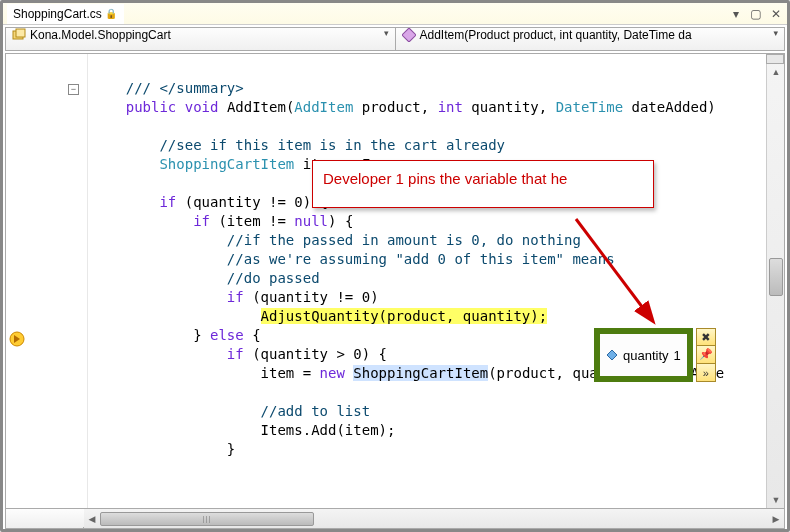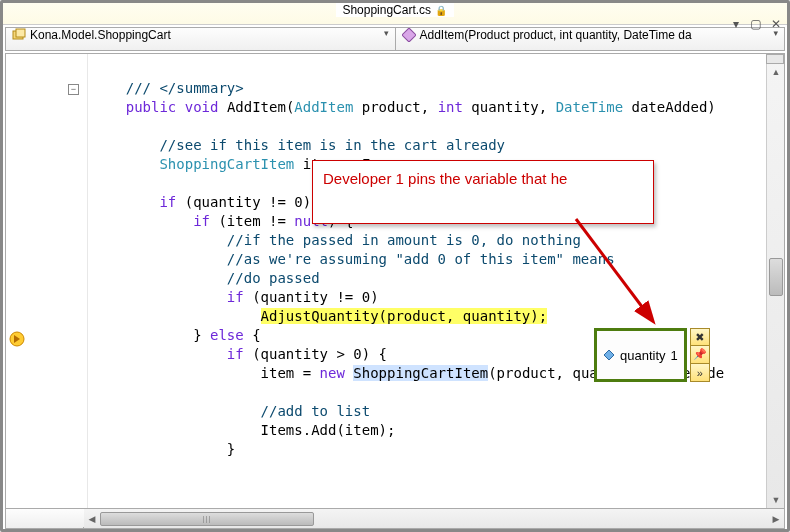--- a/index.html
+++ b/index.html
@@ -1,17 +1,17 @@
 <!DOCTYPE html>
 <html><head>
 <meta charset="utf-8">
 <style>
   * { box-sizing: border-box; margin: 0; padding: 0; }
   body { font-family: "Segoe UI", Tahoma, sans-serif; font-size: 12px; background: #fff; width: 790px; height: 532px; overflow: hidden; border: 3px solid #888; border-radius: 2px; }
-  .titlebar { height: 22px; background: linear-gradient(#fffdf0, #fefbe6); border-bottom: 1px solid #ccc; display: flex; align-items: center; padding: 0 4px; position: relative; flex-direction: column; }
+  .titlebar { height: 22px; background: linear-gradient(#fffdf0, #fefbe6); border-bottom: 1px solid #ccc; display: flex; align-items: center; padding: 0 4px; position: relative; }
   .titlebar .tab { height: 20px; display: flex; align-items: center; padding: 0 6px; background: #fff; font-size: 12px; gap: 4px; }
   .titlebar .lock { color: #3a6ea5; font-size: 10px; }
   .titlebar .right { margin-left: auto; display: flex; align-items: center; gap: 6px; }
   .winctl { width: 14px; display: inline-flex; justify-content: center; color: #555; }
   .dropdown-bar { height: 24px; border: 1px solid #aaa; margin: 2px; display: flex; background: linear-gradient(#fdfdfd,#f0f0f0); }
   .dropdown { flex: 1; display: flex; padding: 0 6px; border-right: 1px solid #aaa; gap: 4px; }
   .dropdown:last-child { border-right: none; }
   .dd-icon { width: 14px; height: 14px; display: inline-flex; align-items: center; justify-content: center; }
   .dd-arrow { margin-left: auto; color: #555; font-size: 9px; }
   .editor-wrap { position: relative; height: calc(100% - 22px - 28px - 20px); border: 1px solid #aaa; margin: 0 2px; background: #fff; display: flex; }
@@ -29,24 +29,24 @@
   .varrow { width: 18px; height: 16px; display: flex; align-items: center; justify-content: center; color: #666; font-size: 9px; }
   .splitbox { position: absolute; top: 0; right: 0; width: 18px; height: 10px; background: #e8e8e8; border: 1px solid #aaa; }
   .vbtm { position: absolute; bottom: 0; width: 18px; }
   .bottombar { height: 20px; margin: 0 2px 2px 2px; display: flex; align-items: center; border: 1px solid #aaa; border-top: none; background: linear-gradient(#fdfdfd,#efefef); }
   .zoom { width: 78px; border-right: 1px solid #aaa; padding: 0 4px; display: flex; align-items: center; height: 100%; margin-top: 36px; }
   .zoom .dd-arrow { margin-left: auto; }
   .hscroll { flex: 1; height: 100%; position: relative; background: linear-gradient(#f4f4f4,#e8e8e8); display: flex; align-items: center; }
   .harrow { width: 16px; display: flex; justify-content: center; color: #666; font-size: 9px; }
   .hgutter { flex: 1; position: relative; height: 14px; }
   .hthumb { position: absolute; left: 0; top: 0; height: 14px; width: 214px; background: linear-gradient(#ddd,#bbb); border: 1px solid #999; border-radius: 2px; display:flex; align-items:center; justify-content:center; color:#888; font-size:8px; letter-spacing:1px;}
-  .callout { position: absolute; left: 306px; top: 106px; width: 342px; height: 64px; background: #fff; border: 1px solid #c00; padding: 8px 10px; color: #cc0000; font-family: Arial, sans-serif; font-size: 15px; line-height: 19px; box-shadow: 2px 3px 4px rgba(0,0,0,0.25); }
+  .callout { position: absolute; left: 306px; top: 106px; width: 342px; height: 48px; background: #fff; border: 1px solid #c00; padding: 8px 10px; color: #cc0000; font-family: Arial, sans-serif; font-size: 15px; line-height: 19px; box-shadow: 2px 3px 4px rgba(0,0,0,0.25); }
   .arrow-svg { position: absolute; left: 560px; top: 160px; pointer-events: none; }
   .datatip { position: absolute; left: 588px; top: 274px; display: flex; align-items: stretch; }
-  .datatip-body { background: #fdfdfd; border: 3px solid #4d7c0f; padding: 2px 6px; display: flex; align-items: center; gap: 5px; font-family: "Segoe UI", sans-serif; font-size: 13px; }
+  .datatip-body { background: #fdfdfd; border: 6px solid #4d7c0f; padding: 2px 6px; display: flex; align-items: center; gap: 5px; font-family: "Segoe UI", sans-serif; font-size: 13px; }
   .datatip-ctl { display: flex; flex-direction: column; margin-left: 3px; }
   .tipbtn { width: 20px; height: 18px; background: linear-gradient(#fff6c7,#ffe27a); border: 1px solid #a88a2a; display: flex; align-items: center; justify-content: center; font-size: 11px; color: #333; }
   .tipbtn + .tipbtn { border-top: none; }
   svg { display: block; }
 </style>
 </head>
 <body>
 
 <div class="titlebar">
   <div class="tab">

